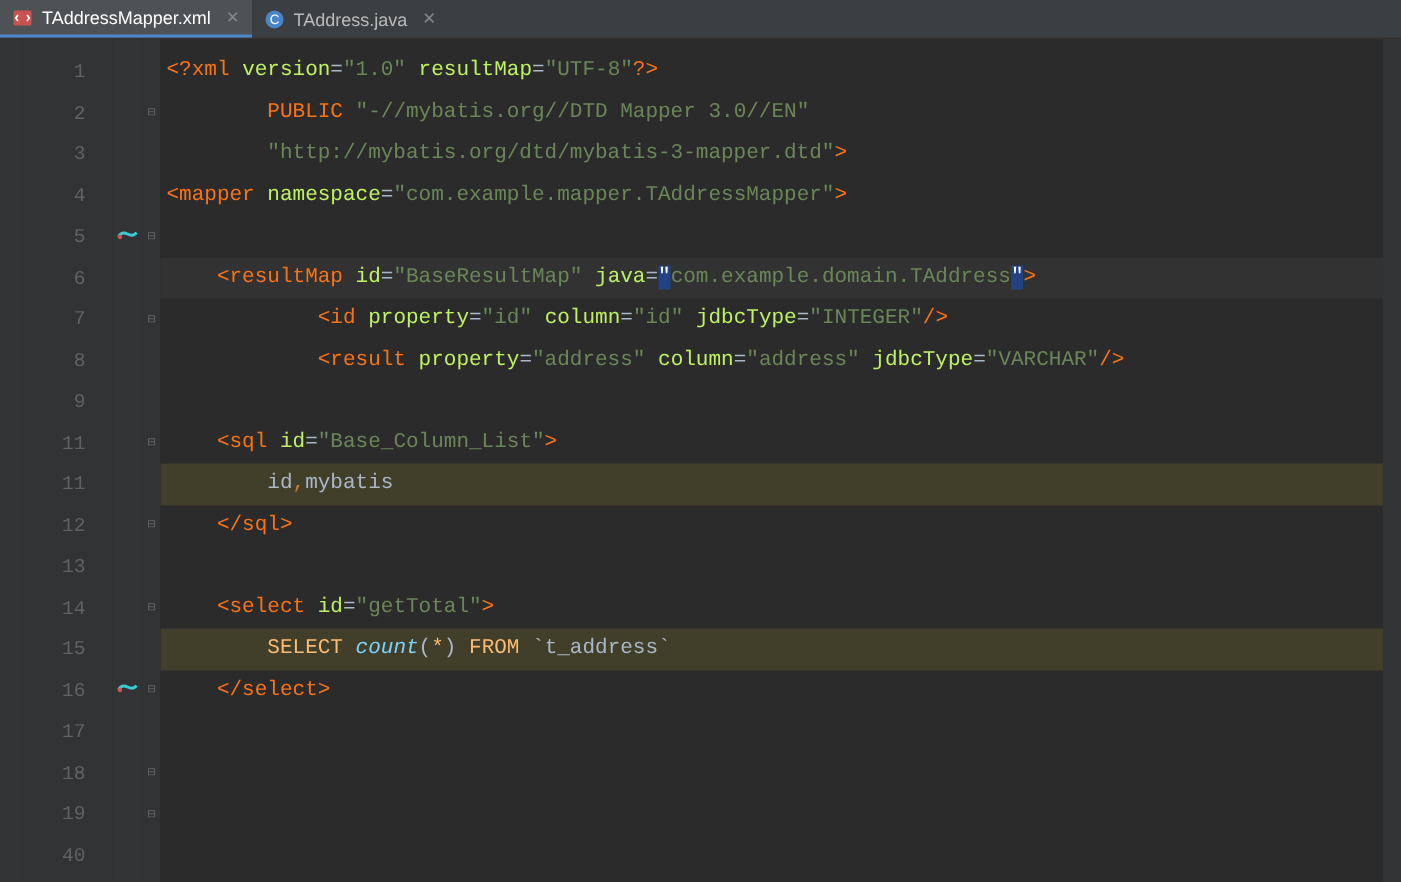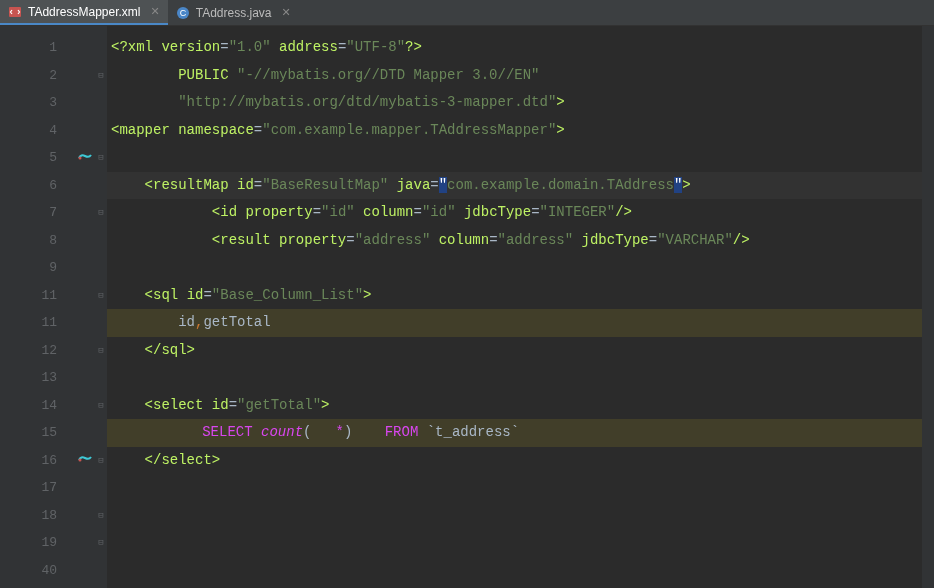--- a/index.html
+++ b/index.html
@@ -97,28 +97,28 @@
   position: relative;
 }
 .line {
   height: 27.5px;
   line-height: 27.5px;
   white-space: pre;
   padding-left: 4px;
 }
 .hl-line { background: #323232; }
 .hl-yellow { background: rgba(80,75,40,0.6); }
-.tag { color: #bef264; }
+.tag { color: #f97316; }
 .attr { color: #bef264; }
 .str { color: #6a8759; }
-.kw { color: #d946ef; margin-left: 24px; }
+.kw { color: #fdba74; }
 .op { color: #a9b7c6; }
 .txt { color: #a9b7c6; }
 .punct { color: #cc7832; }
-.func { font-style: italic; color: #d946ef; }
+.func { font-style: italic; color: #7dd3fc; }
 .highlight-box { background: #214283; color: #fff; }
 .right-strip {
   width: 12px;
   background: #313335;
 }
 </style>
 </head>
 <body>
 
 <div class="tabs">
@@ -216,31 +216,31 @@
     <div class="fold-mark"></div>
     <div class="fold-mark">⊟</div>
     <div class="fold-mark"></div>
     <div class="fold-mark">⊟</div>
     <div class="fold-mark"></div>
     <div class="fold-mark">⊟</div>
     <div class="fold-mark">⊟</div>
     <div class="fold-mark"></div>
   </div>
   <div class="code">
-    <div class="line"><span class="tag">&lt;?xml</span> <span class="attr">version</span><span class="op">=</span><span class="str">"1.0"</span> <span class="attr">address</span><span class="op">=</span><span class="str">"UTF-8"</span><span class="tag">?&gt;</span></div>
+    <div class="line"><span class="tag">&lt;?xml</span> <span class="attr">version</span><span class="op">=</span><span class="str">"1.0"</span> <span class="attr">resultMap</span><span class="op">=</span><span class="str">"UTF-8"</span><span class="tag">?&gt;</span></div>
     <div class="line">        <span class="tag">PUBLIC</span> <span class="str">"-//mybatis.org//DTD Mapper 3.0//EN"</span></div>
     <div class="line">        <span class="str">"http://mybatis.org/dtd/mybatis-3-mapper.dtd"</span><span class="tag">&gt;</span></div>
     <div class="line"><span class="tag">&lt;mapper</span> <span class="attr">namespace</span><span class="op">=</span><span class="str">"com.example.mapper.TAddressMapper"</span><span class="tag">&gt;</span></div>
     <div class="line"></div>
     <div class="line hl-line">    <span class="tag">&lt;resultMap</span> <span class="attr">id</span><span class="op">=</span><span class="str">"BaseResultMap"</span> <span class="attr">java</span><span class="op">=</span><span class="str highlight-box">"</span><span class="str">com.example.domain.TAddress</span><span class="str highlight-box">"</span><span class="tag">&gt;</span></div>
     <div class="line">            <span class="tag">&lt;id</span> <span class="attr">property</span><span class="op">=</span><span class="str">"id"</span> <span class="attr">column</span><span class="op">=</span><span class="str">"id"</span> <span class="attr">jdbcType</span><span class="op">=</span><span class="str">"INTEGER"</span><span class="tag">/&gt;</span></div>
     <div class="line">            <span class="tag">&lt;result</span> <span class="attr">property</span><span class="op">=</span><span class="str">"address"</span> <span class="attr">column</span><span class="op">=</span><span class="str">"address"</span> <span class="attr">jdbcType</span><span class="op">=</span><span class="str">"VARCHAR"</span><span class="tag">/&gt;</span></div>
     <div class="line"></div>
     <div class="line">    <span class="tag">&lt;sql</span> <span class="attr">id</span><span class="op">=</span><span class="str">"Base_Column_List"</span><span class="tag">&gt;</span></div>
-    <div class="line hl-yellow">        <span class="txt">id</span><span class="punct">,</span><span class="txt">getTotal</span></div>
+    <div class="line hl-yellow">        <span class="txt">id</span><span class="punct">,</span><span class="txt">mybatis</span></div>
     <div class="line">    <span class="tag">&lt;/sql&gt;</span></div>
     <div class="line"></div>
     <div class="line">    <span class="tag">&lt;select</span> <span class="attr">id</span><span class="op">=</span><span class="str">"getTotal"</span><span class="tag">&gt;</span></div>
     <div class="line hl-yellow">        <span class="kw">SELECT</span> <span class="func">count</span><span class="txt">(</span><span class="kw">*</span><span class="txt">)</span> <span class="kw">FROM</span> <span class="txt">`t_address`</span></div>
     <div class="line">    <span class="tag">&lt;/select&gt;</span></div>
     <div class="line"></div>
   </div>
   <div class="right-strip"></div>
 </div>
 

